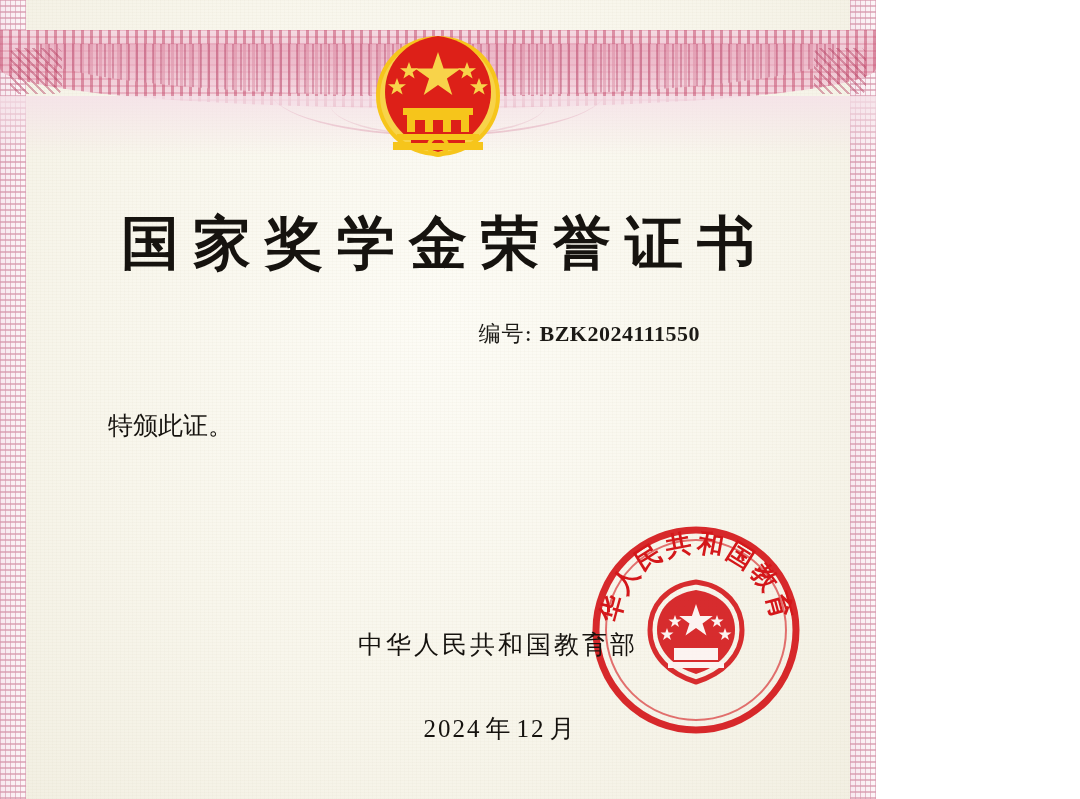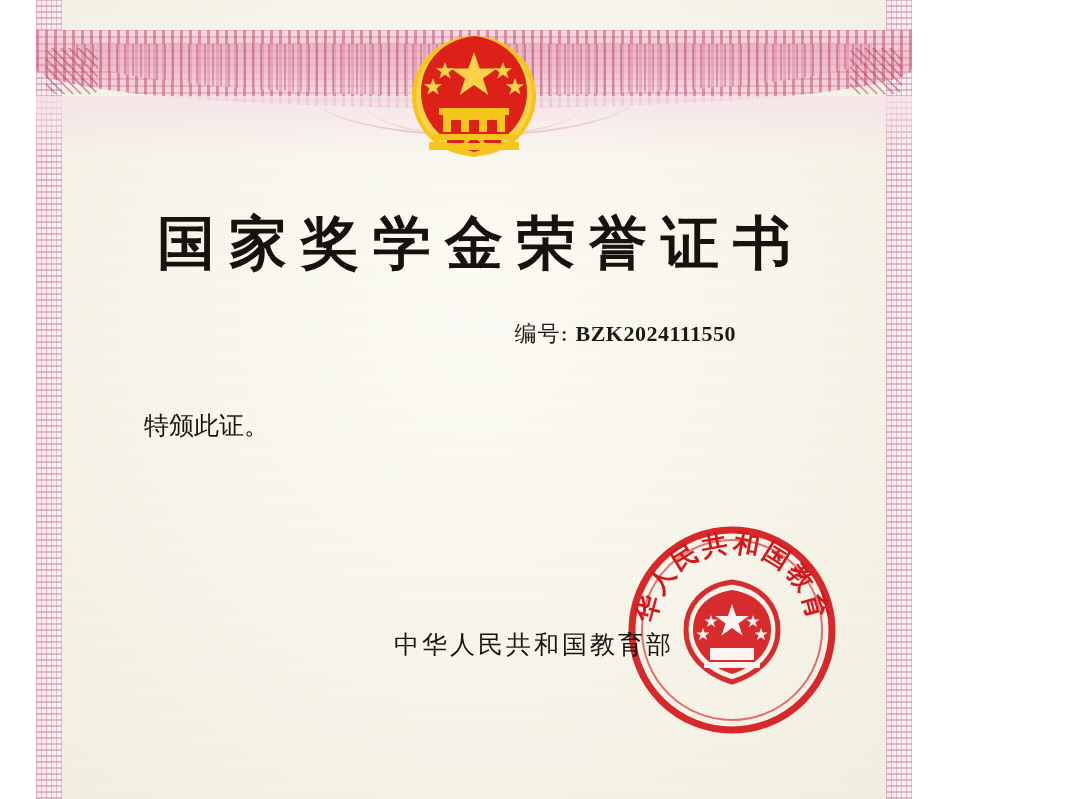--- a/index.html
+++ b/index.html
@@ -10,21 +10,20 @@
   body {
     font-family: "Liberation Serif", "DejaVu Serif", serif;
   }
   .certificate {
     position: relative;
     width: 876px;
     height: 799px;
     overflow: hidden;
     background:
       radial-gradient(ellipse at 50% 40%, #fdfcf6 0%, #f8f6ec 55%, #f2efe2 100%);
-    margin-left: 36px;
   }
   
   .paper-texture {
     position: absolute;
     inset: 0;
     background-image:
       repeating-linear-gradient(0deg, rgba(190,180,150,0.05) 0px, rgba(190,180,150,0.05) 1px, transparent 1px, transparent 3px),
       repeating-linear-gradient(90deg, rgba(190,180,150,0.045) 0px, rgba(190,180,150,0.045) 1px, transparent 1px, transparent 4px);
     pointer-events: none;
   }
@@ -314,14 +313,17 @@
         <path id="sealArc" d="M 110,110 m -78,0 a 78,78 0 1 1 156,0" transform="rotate(0 110 110)"></path>
       </defs>
       <text font-family="'DejaVu Serif', serif" font-size="26" font-weight="bold" fill="#d4171a" letter-spacing="3">
         <textPath href="#sealArc" startOffset="50%" text-anchor="middle">中华人民共和国教育部</textPath>
       </text>
     </svg>
   </div>
 
   <div class="issuer">中华人民共和国教育部</div>
 
+  <div class="date">
+    <span class="num">2024</span><span>年</span><span class="num">12</span><span>月</span>
+  </div>
 
 </div>
 
 </body></html>

